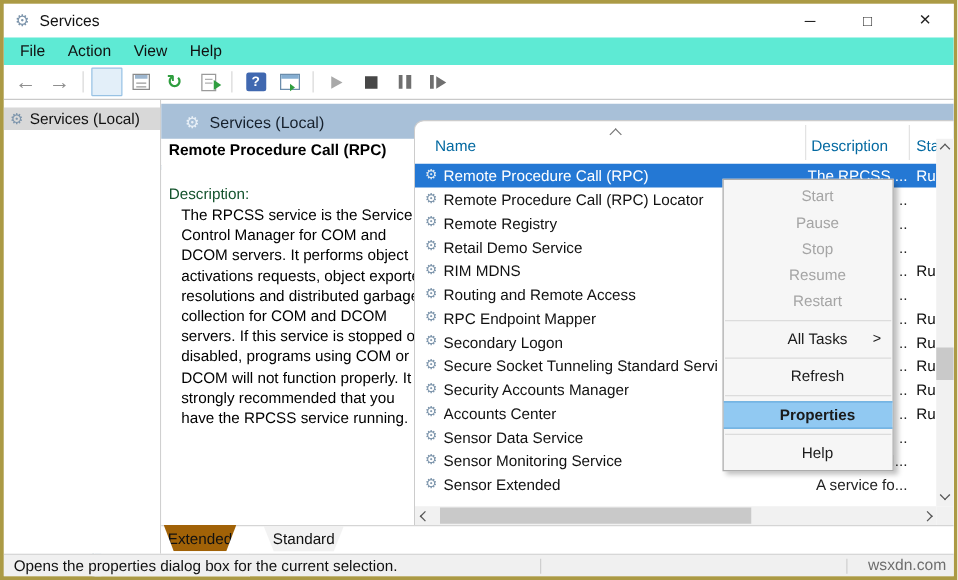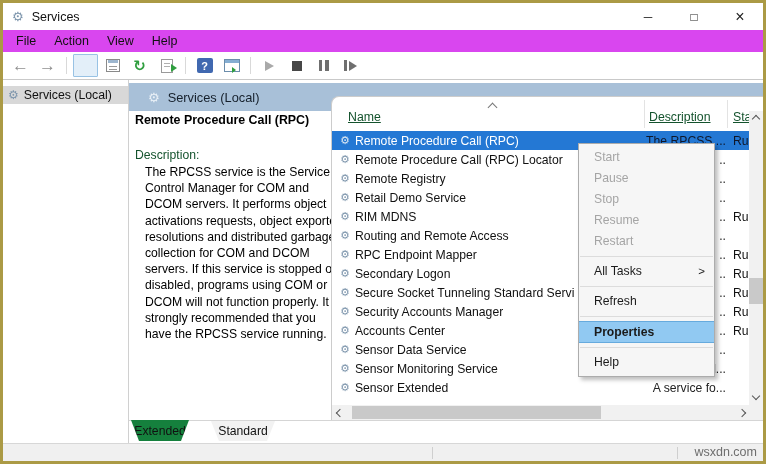--- a/index.html
+++ b/index.html
@@ -8,21 +8,21 @@
 
   
   .titlebar{position:absolute;left:0;top:0;width:760px;height:27px;background:#fff;display:flex;align-items:center;}
   .app-gear{margin-left:9px;font-size:13px;color:#7d95ac;line-height:1;}
   .title-text{margin-left:8px;font-size:12.5px;color:#111;}
   .wincontrols{position:absolute;right:0;top:0;height:27px;display:flex;}
   .wc{width:46px;height:27px;display:flex;align-items:center;justify-content:center;font-size:12px;color:#222;}
   .wc.close{font-size:16px;}
 
   
-  .menubar{position:absolute;top:27px;left:0;width:760px;height:22px;display:flex;align-items:center;padding-left:4px;box-sizing:border-box;background:#d946ef;}
+  .menubar{position:absolute;top:27px;left:0;width:760px;height:22px;display:flex;align-items:center;padding-left:4px;box-sizing:border-box;background:#5eead4;}
   .menu-item{padding:0 9px;font-size:12.5px;color:#111;}
 
   
   .toolbar{position:absolute;top:49px;left:0;width:760px;height:28px;border-bottom:1px solid #c9c9c9;display:flex;align-items:center;padding-left:5px;box-sizing:border-box;gap:2px;background:#fff;}
   .tb-sep{width:1px;height:17px;background:#d9d9d9;margin:0 4px;}
   .tb-btn{width:25px;height:23px;display:flex;align-items:center;justify-content:center;position:relative;flex:none;}
   .tb-btn.active{background:#e3eff9;border:1px solid #98c2e4;border-radius:1px;box-sizing:border-box;}
   .nav-arrow{font-size:17px;font-weight:bold;color:#8f8f8f;line-height:1;}
   .ic-win{width:16px;height:13px;border:1px solid #6b8dab;position:relative;background:#fff;box-sizing:border-box;}
   .ic-win::before{content:"";position:absolute;left:0;top:0;right:0;height:3px;background:#85aed2;}
@@ -55,66 +55,66 @@
   .band{position:absolute;left:0;top:3px;width:634px;height:28px;background:#a8c0d8;display:flex;align-items:center;}
   .band .gear{margin-left:19px;font-size:13px;color:#e9f0f7;line-height:1;}
   .band .label{margin-left:8px;font-size:12.8px;color:#16202c;}
   .detail-title{position:absolute;left:6px;top:33px;font-size:12.4px;font-weight:bold;color:#000;}
   .detail-desc-label{position:absolute;left:6px;top:68px;font-size:12.2px;color:#14532d;}
   .detail-desc{position:absolute;left:6px;top:84px;width:200px;font-size:12.2px;line-height:16.2px;color:#000;margin-left:10px;}
 
   
   .listpanel{position:absolute;left:202px;top:16px;width:432px;height:324px;background:#fff;border:1px solid #cccccc;border-right:none;border-bottom:none;border-top-left-radius:8px;box-sizing:border-box;}
   .lp-header{position:absolute;left:0;top:0;right:0;height:34px;}
-  .col-label{position:absolute;top:13px;font-size:12.3px;color:#14532d;text-decoration:underline;}
+  .col-label{position:absolute;top:13px;font-size:12.3px;color:#0369a1;}
   .col-name{left:16px;}
   .col-desc{left:317px;}
   .col-sta{left:401px;}
   .col-div{position:absolute;top:3px;height:28px;width:1px;background:#e3e3e3;}
   .sort-chev{position:absolute;left:157px;top:7px;width:6px;height:6px;border-left:1px solid #777;border-top:1px solid #777;transform:rotate(45deg);}
   .rows{position:absolute;left:0;top:34px;width:417px;}
   .svc-row{position:relative;height:19px;display:flex;align-items:center;padding-left:8px;box-sizing:border-box;font-size:12.2px;color:#111;}
   .svc-row .row-gear{font-size:11px;color:#7d95ac;margin-right:5px;flex:none;line-height:1;}
   .svc-row .row-name{white-space:nowrap;overflow:hidden;max-width:295px;}
   .svc-row .row-desc{position:absolute;left:314px;width:80px;text-align:right;white-space:nowrap;overflow:hidden;color:#222;}
   .svc-row .row-status{position:absolute;left:401px;width:16px;white-space:nowrap;overflow:hidden;}
   .svc-row.sel{background:#2478d4;color:#fff;}
   .svc-row.sel .row-gear{color:#dfe9f2;}
-  .svc-row.sel .row-desc,.svc-row.sel .row-status{color:#0f172a;}
+  .svc-row.sel .row-desc,.svc-row.sel .row-status{color:#ffffff;}
 
   
   .vscroll{position:absolute;left:417px;top:14px;width:14px;height:294px;background:#f1f1f1;}
   .vs-btn{position:absolute;left:0;width:14px;height:15px;display:flex;align-items:center;justify-content:center;}
   .vs-up{top:0;} .vs-down{bottom:0;}
   .vs-thumb{position:absolute;left:0;top:167px;width:14px;height:26px;background:#c9c9c9;}
   .hscroll{position:absolute;left:0;top:308px;width:417px;height:15px;background:#f1f1f1;}
   .hs-btn{position:absolute;top:0;width:15px;height:15px;display:flex;align-items:center;justify-content:center;}
   .hs-left{left:0;} .hs-right{left:402px;}
   .hs-thumb{position:absolute;left:20px;top:1px;width:249px;height:13px;background:#c9c9c9;}
   .sb-corner{position:absolute;left:417px;top:308px;width:14px;height:15px;background:#f1f1f1;}
   .chev{width:5px;height:5px;border-left:1px solid #555;border-top:1px solid #555;}
   .chev.up{transform:rotate(45deg);}
   .chev.down{transform:rotate(225deg);margin-top:-3px;}
   .chev.left{transform:rotate(-45deg);}
   .chev.right{transform:rotate(135deg);}
 
   
   .tabstrip{position:absolute;left:0;top:340px;width:634px;height:23px;background:#fff;border-top:1px solid #d5d5d5;box-sizing:border-box;}
   .tab{position:absolute;height:20px;display:flex;align-items:center;justify-content:center;font-size:12.2px;color:#111;clip-path:polygon(0 0,100% 0,calc(100% - 8px) 100%,8px 100%);}
-  .tab.sel{left:2px;top:-1px;width:58px;height:21px;background:#15803d;filter:drop-shadow(0 1px 1px #9a9a9a) drop-shadow(1px 0 0 #b5b5b5);z-index:2;}
+  .tab.sel{left:2px;top:-1px;width:58px;height:21px;background:#a16207;filter:drop-shadow(0 1px 1px #9a9a9a) drop-shadow(1px 0 0 #b5b5b5);z-index:2;}
   .tab.unsel{left:58px;top:0;width:64px;background:#f2f2f2;filter:drop-shadow(0 1px 1px #a8a8a8);z-index:1;margin-left:24px;}
 
   
   .statusbar{position:absolute;left:0;top:440px;width:760px;height:18px;background:#f0f0f0;border-top:1px solid #d7d7d7;box-sizing:border-box;display:flex;align-items:center;}
   .sb-text{margin-left:8px;font-size:12.2px;color:#111;}
   .sb-div{position:absolute;top:3px;width:1px;height:12px;background:#cfcfcf;}
   .watermark{position:absolute;right:6px;top:1px;font-size:12.5px;color:#6e6e6e;}
 
   
-  .ctxmenu{position:absolute;left:575px;top:140px;width:137px;background:#f6f6f6;border:1px solid #acacac;box-shadow:3px 3px 4px rgba(0,0,0,0.25);padding:3px 0;box-sizing:border-box;z-index:50;}
+  .ctxmenu{position:absolute;left:575px;top:140px;width:137px;background:#f6f6f6;border:1px solid #acacac;box-shadow:3px 3px 4px rgba(0,0,0,0.25);padding:3px 0;box-sizing:border-box;z-index:50;text-align:center;}
   .cm-item{height:21px;line-height:21px;padding-left:15px;font-size:12.2px;color:#1b1b1b;position:relative;}
   .cm-item.disabled{color:#a5a5a5;}
   .cm-item.hl{background:#91c9f2;border-top:1px solid #66aadd;border-bottom:1px solid #66aadd;font-weight:bold;height:22px;line-height:20px;box-sizing:border-box;}
   .cm-arrow{position:absolute;right:9px;top:0;font-size:11.5px;color:#1b1b1b;}
   .cm-sep{height:1px;background:#dcdcdc;margin:4px 1px;}
 </style>
 </head>
 <body>
 
 <div class="win">
@@ -323,20 +323,21 @@
       <div class="sb-corner"></div>
     </div>
 
     <div class="tabstrip" id="tabs">
         <div class="tab sel">Extended</div>
         <div class="tab unsel">Standard</div>
       </div>
   </div>
 
   <div class="statusbar">
+    <span class="sb-text">Opens the properties dialog box for the current selection.</span>
     <span class="sb-div" style="left:429px;"></span>
     <span class="sb-div" style="left:674px;"></span>
     <span class="watermark">wsxdn.com</span>
   </div>
 
   <div class="ctxmenu" id="ctxmenu">
       <div class="cm-item disabled">Start</div>
       <div class="cm-item disabled">Pause</div>
       <div class="cm-item disabled">Stop</div>
       <div class="cm-item disabled">Resume</div>

